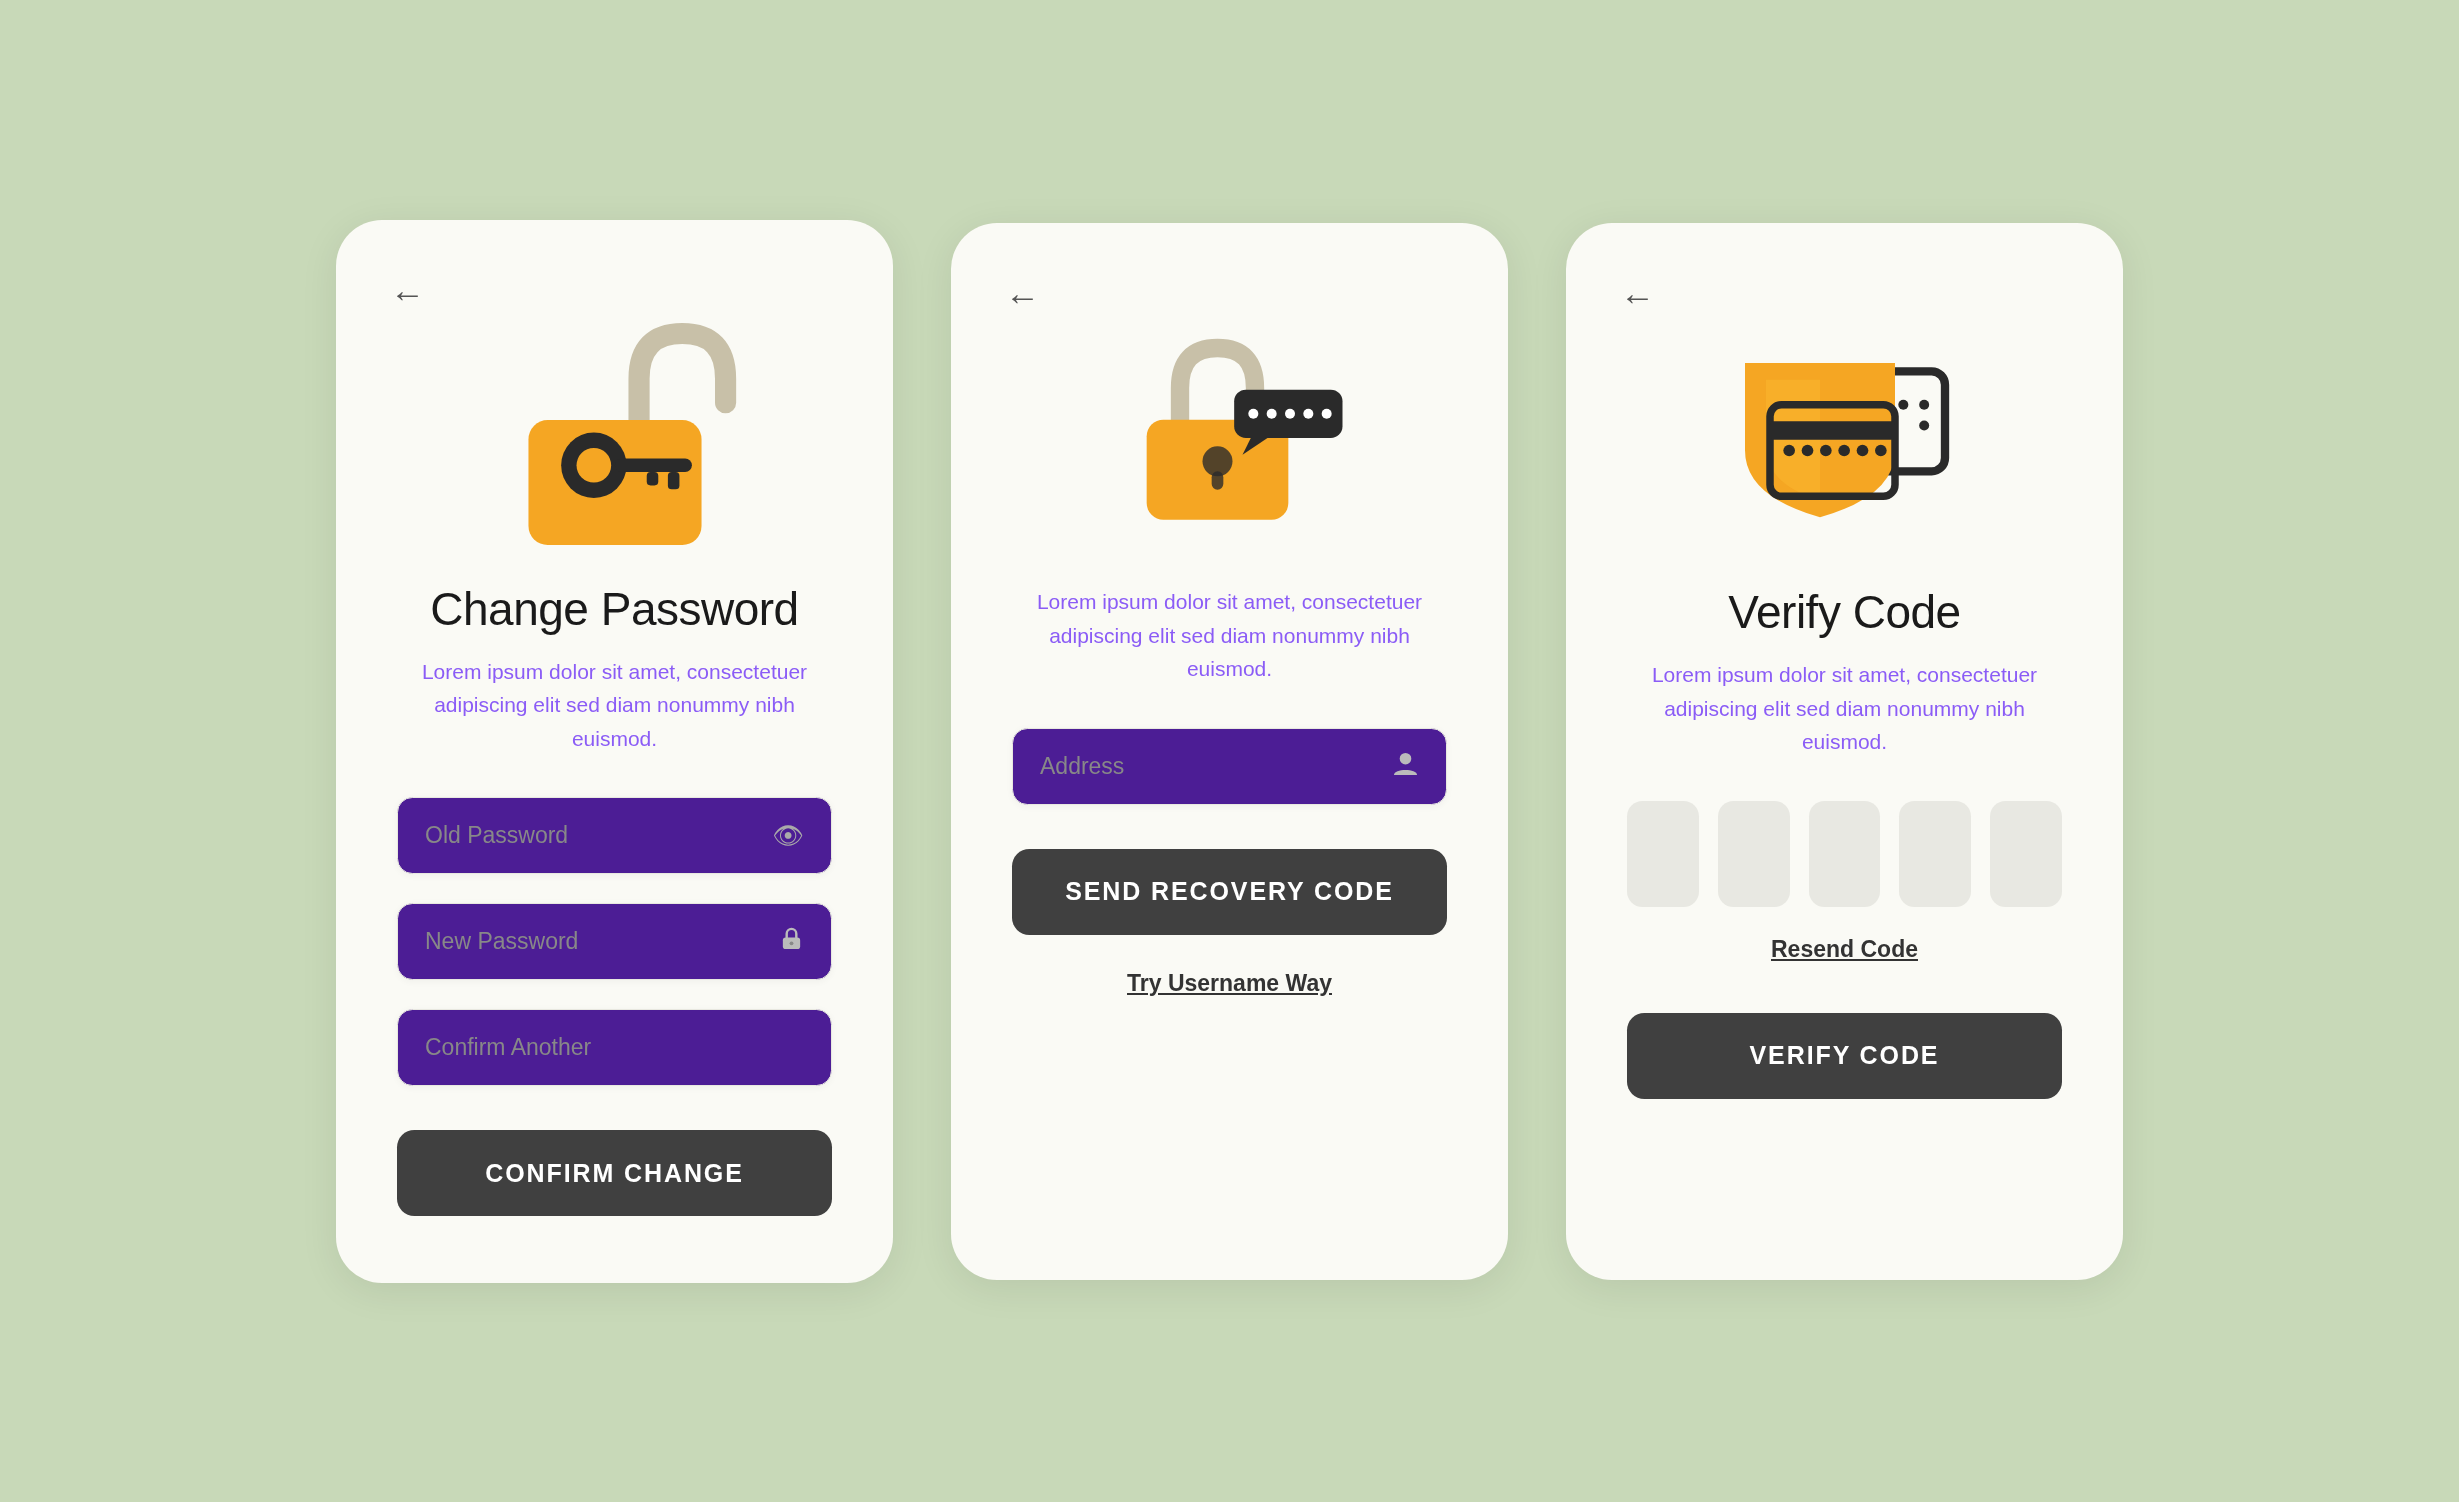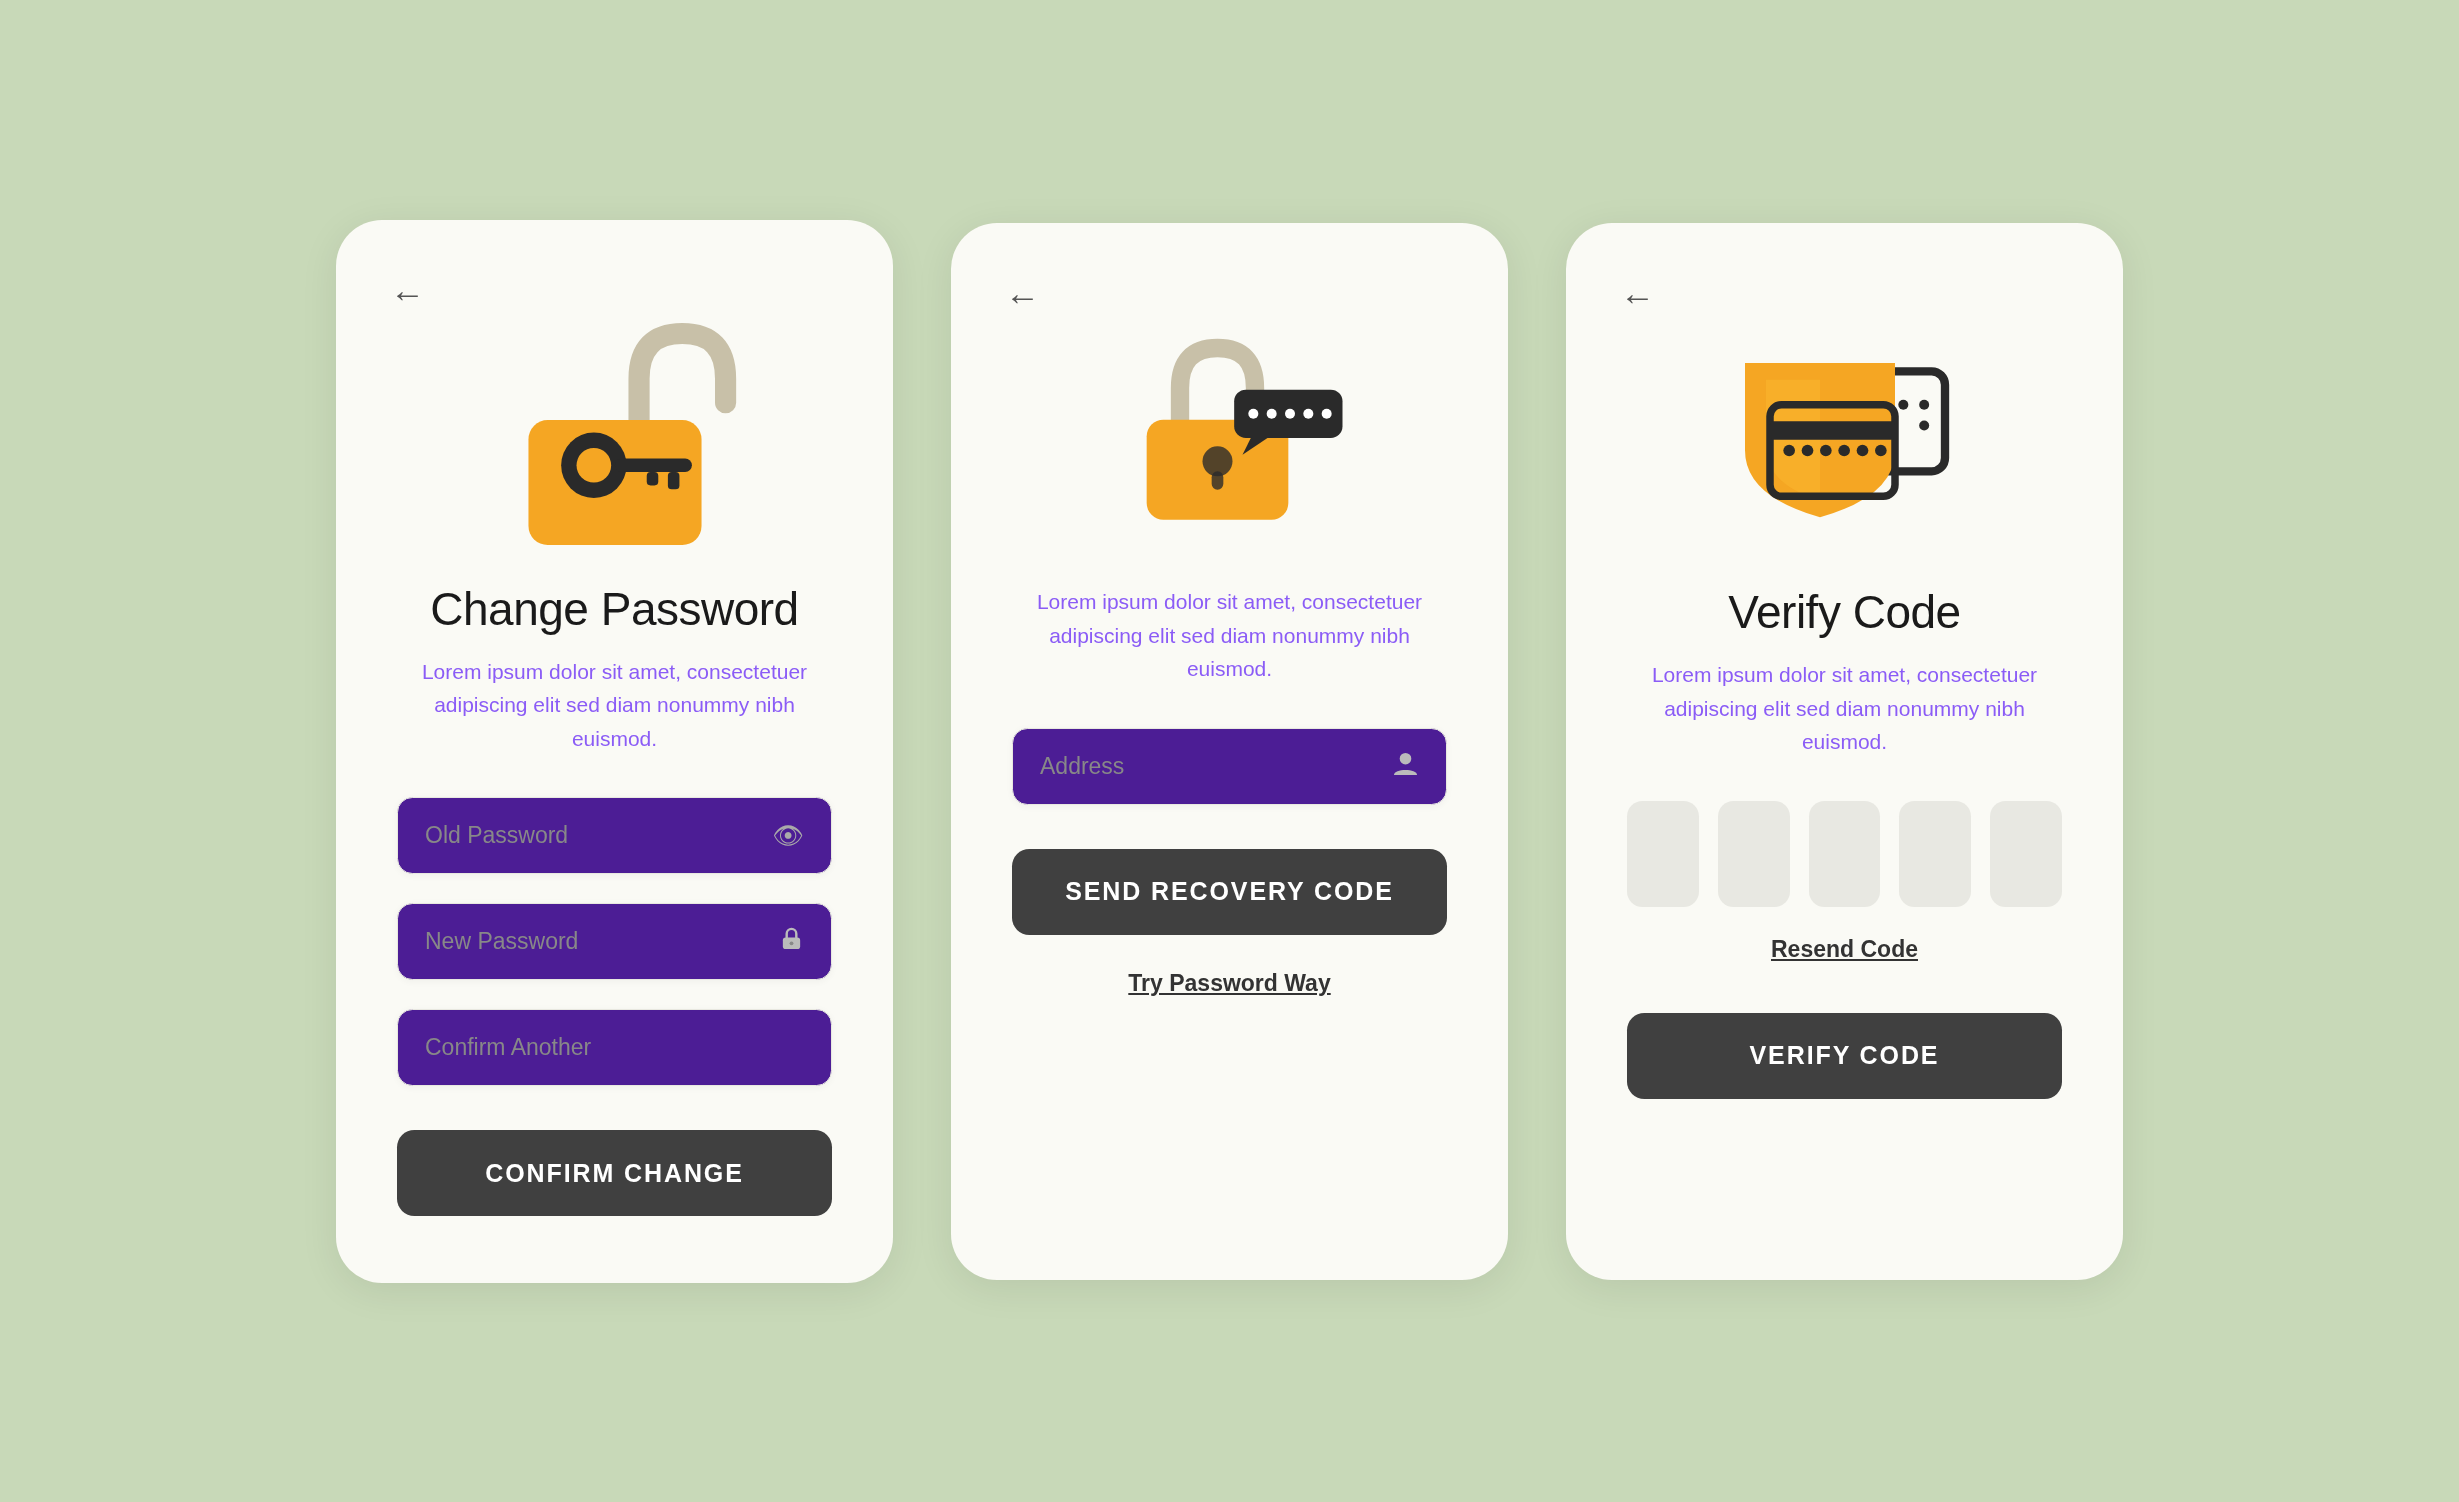--- a/index.html
+++ b/index.html
@@ -256,21 +256,21 @@
         <svg width="27" height="27" viewBox="0 0 28 28" fill="none" xmlns="http://www.w3.org/2000/svg">
           <circle cx="14" cy="9" r="6" fill="#bbb"></circle>
           <path d="M2 26c0-7 24-7 24 0" fill="#bbb"></path>
         </svg>
       </span>
     </div>
 
 
     <button class="btn-primary">SEND RECOVERY CODE</button>
 
-    <span class="link-text">Try Password Way</span>
+    <span class="link-text">Try Username Way</span>
   </div>
 
   <div class="card">
     <span class="back-arrow">←</span>
 
     <div class="icon-area">
       <svg class="shield-svg" viewBox="0 0 300 250" xmlns="http://www.w3.org/2000/svg">
 
         <rect x="110" y="60" width="160" height="120" rx="16" fill="none" stroke="#2a2a2a" stroke-width="10"></rect>
 

